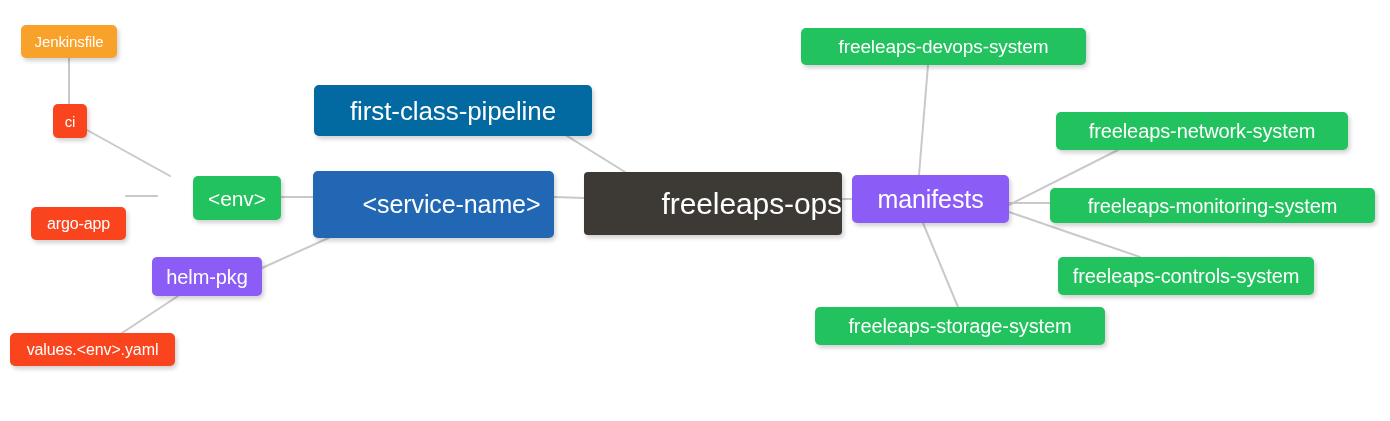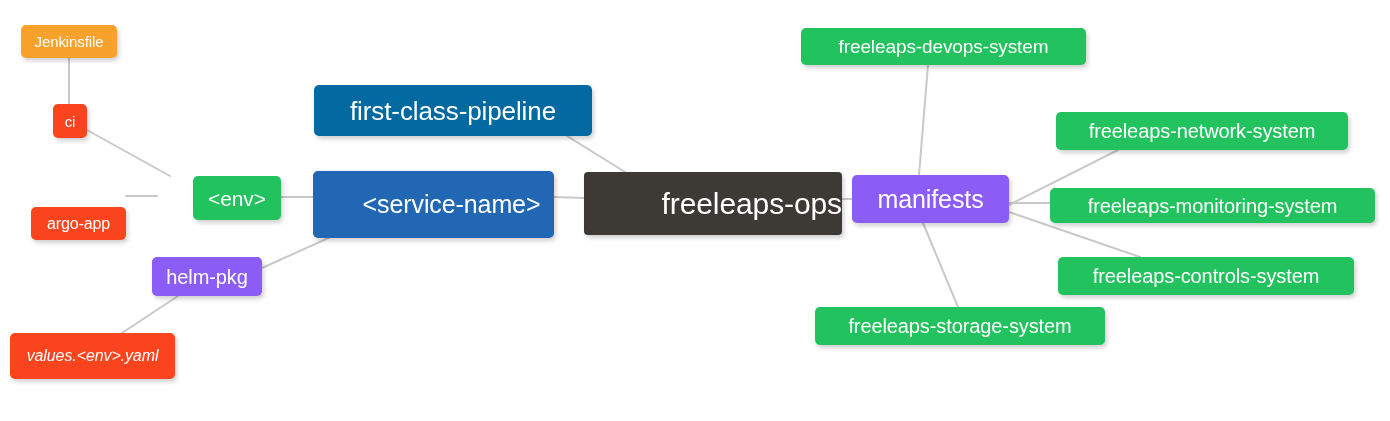--- a/index.html
+++ b/index.html
@@ -89,32 +89,32 @@
       </div>
       <div class="node" style="left: 53px; top: 104px; width: 34px; height: 34px; background: rgb(249, 68, 29); font-size: 15px;">
         <span class="node-label">ci</span>
       </div>
       <div class="node" style="left: 21px; top: 25px; width: 96px; height: 33px; background: rgb(249, 162, 43); font-size: 15px;">
         <span class="node-label">Jenkinsfile</span>
       </div>
       <div class="node" style="left: 31px; top: 180px; width: 95px; height: 33px; background: rgb(249, 68, 29); font-size: 16px; margin-top: 27px;">
         <span class="node-label">argo-app</span>
       </div>
-      <div class="node" style="left: 10px; top: 333px; width: 165px; height: 46px; background: rgb(249, 68, 29); font-size: 16px; font-style: italic;">
+      <div class="node" style="left: 10px; top: 333px; width: 165px; height: 33px; background: rgb(249, 68, 29); font-size: 16px;">
         <span class="node-label">values.&lt;env&gt;.yaml</span>
       </div>
       <div class="node" style="left: 801px; top: 28px; width: 285px; height: 37px; background: rgb(34, 195, 94); font-size: 19px;">
         <span class="node-label">freeleaps-devops-system</span>
       </div>
       <div class="node" style="left: 1056px; top: 112px; width: 292px; height: 38px; background: rgb(34, 195, 94); font-size: 20px;">
         <span class="node-label">freeleaps-network-system</span>
       </div>
       <div class="node" style="left: 1050px; top: 188px; width: 325px; height: 35px; background: rgb(34, 195, 94); font-size: 20px;">
         <span class="node-label">freeleaps-monitoring-system</span>
       </div>
-      <div class="node" style="left: 1058px; top: 257px; width: 296px; height: 38px; background: rgb(34, 195, 94); font-size: 20px;">
+      <div class="node" style="left: 1058px; top: 257px; width: 256px; height: 38px; background: rgb(34, 195, 94); font-size: 20px;">
         <span class="node-label">freeleaps-controls-system</span>
       </div>
       <div class="node" style="left: 815px; top: 307px; width: 290px; height: 38px; background: rgb(34, 195, 94); font-size: 20px;">
         <span class="node-label">freeleaps-storage-system</span>
       </div>
     </div>
 </div>
 
 </body></html>

